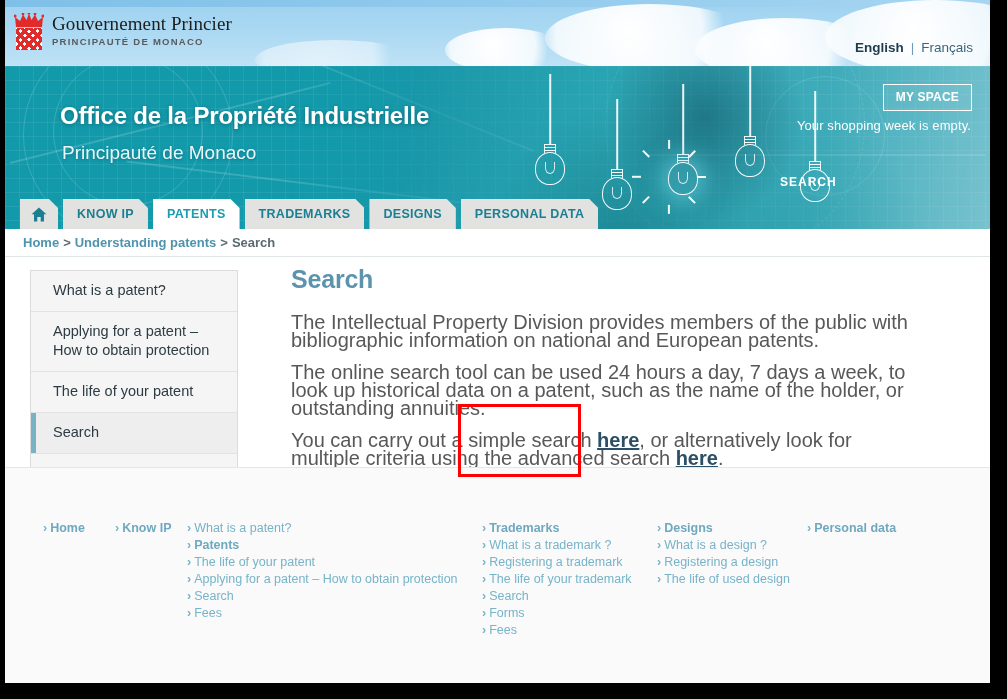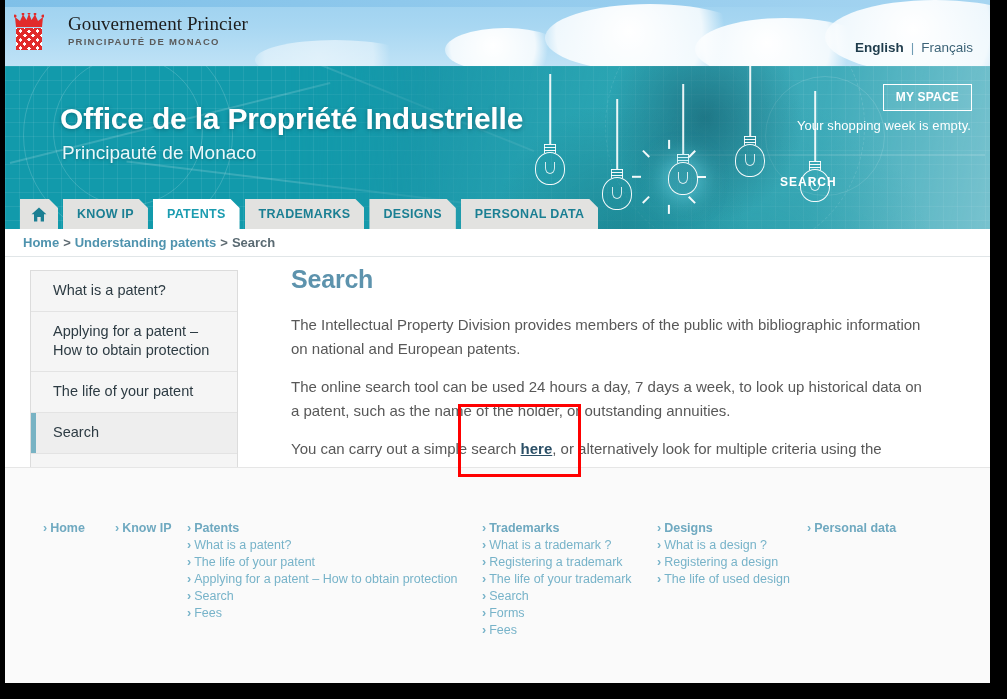--- a/index.html
+++ b/index.html
@@ -40,21 +40,21 @@
   }
   #topbar .c1 { left: 540px; top: 4px; width: 210px; height: 68px; }
   #topbar .c2 { left: 690px; top: 18px; width: 180px; height: 62px; }
   #topbar .c3 { left: 820px; top: 0px;  width: 220px; height: 74px; }
   #topbar .c4 { left: 440px; top: 28px; width: 120px; height: 44px; }
   #topbar .c5 { left: 250px; top: 40px; width: 160px; height: 40px; opacity:.55;}
 
   
   #logo-block {
     position: absolute; left: 9px; top: 13px;
-    display: flex; align-items: flex-start; gap: 24px;
+    display: flex; align-items: flex-start; gap: 8px;
   }
   .arms { width: 30px; height: 38px; position: relative; }
   .arms .crown {
     position:absolute; left:0; top:0; width:30px; height:15px;
   }
   .arms .shield {
     position:absolute; left:2px; top:15px; width: 26px; height: 22px;
     background:
       repeating-linear-gradient(45deg, #e12b2b 0 3px, transparent 3px 6px),
       repeating-linear-gradient(-45deg, #e12b2b 0 3px, transparent 3px 6px);
@@ -162,21 +162,21 @@
     cursor: pointer;
   }
   #cart-msg {
     position:absolute; right: 19px; top: 52px;
     color:#ffffff; font-size: 13px; letter-spacing:.1px;
   }
 
   
   #banner-title {
     position:absolute; left: 55px; top: 36px;
-    color:#ffffff; font-size: 30px; font-weight: bold;
+    color:#ffffff; font-size: 24px; font-weight: bold;
     letter-spacing: -0.2px;
     text-shadow: 0 1px 4px rgba(0,60,70,.45);
   }
   #banner-sub {
     position:absolute; left: 57px; top: 76px;
     color:#eaf8fb; font-size: 19px; font-weight: 400;
     text-shadow: 0 1px 3px rgba(0,60,70,.4);
   }
 
   
@@ -248,21 +248,21 @@
   }
   #sidebar .side-foot { height: 20px; background:#c3c3c3; }
 
   
   #content { position:absolute; left: 286px; top: 8px; right: 45px; }
   #content h1 {
     font-size: 25px; color:#5d93ad; font-weight: bold; letter-spacing:-.2px;
     margin-bottom: 19px;
   }
   #content p {
-    font-size: 15px; line-height: 24px; color:#585858; margin-bottom: 14px;
+    font-size: 20px; line-height: 18px; color:#585858; margin-bottom: 14px;
     max-width: 632px;
   }
   #content a { color:#2b4f66; font-weight: bold; }
   #content a.ul { text-decoration: underline; }
 
   
   #annot-box {
     position:absolute; left: 453px; top: 404px;
     width: 123px; height: 73px;
     border: 3px solid #ff0000; pointer-events:none; z-index: 30;
@@ -436,22 +436,22 @@
 
       <div class="fcol c1">
         <div class="flink head"><span class="chev">›</span><span>Home</span></div>
       </div>
 
       <div class="fcol c2">
         <div class="flink head"><span class="chev">›</span><span>Know IP</span></div>
       </div>
 
       <div class="fcol c3">
+        <div class="flink"><span class="chev">›</span><span>What is a patent?</span></div>
         <div class="flink head"><span class="chev">›</span><span>Patents</span></div>
-        <div class="flink"><span class="chev">›</span><span>What is a patent?</span></div>
         <div class="flink"><span class="chev">›</span><span>The life of your patent</span></div>
         <div class="flink"><span class="chev">›</span><span>Applying for a patent – How to obtain protection</span></div>
         <div class="flink"><span class="chev">›</span><span>Search</span></div>
         <div class="flink"><span class="chev">›</span><span>Fees</span></div>
       </div>
 
       <div class="fcol c4">
         <div class="flink head"><span class="chev">›</span><span>Trademarks</span></div>
         <div class="flink"><span class="chev">›</span><span>What is a trademark ?</span></div>
         <div class="flink"><span class="chev">›</span><span>Registering a trademark</span></div>

